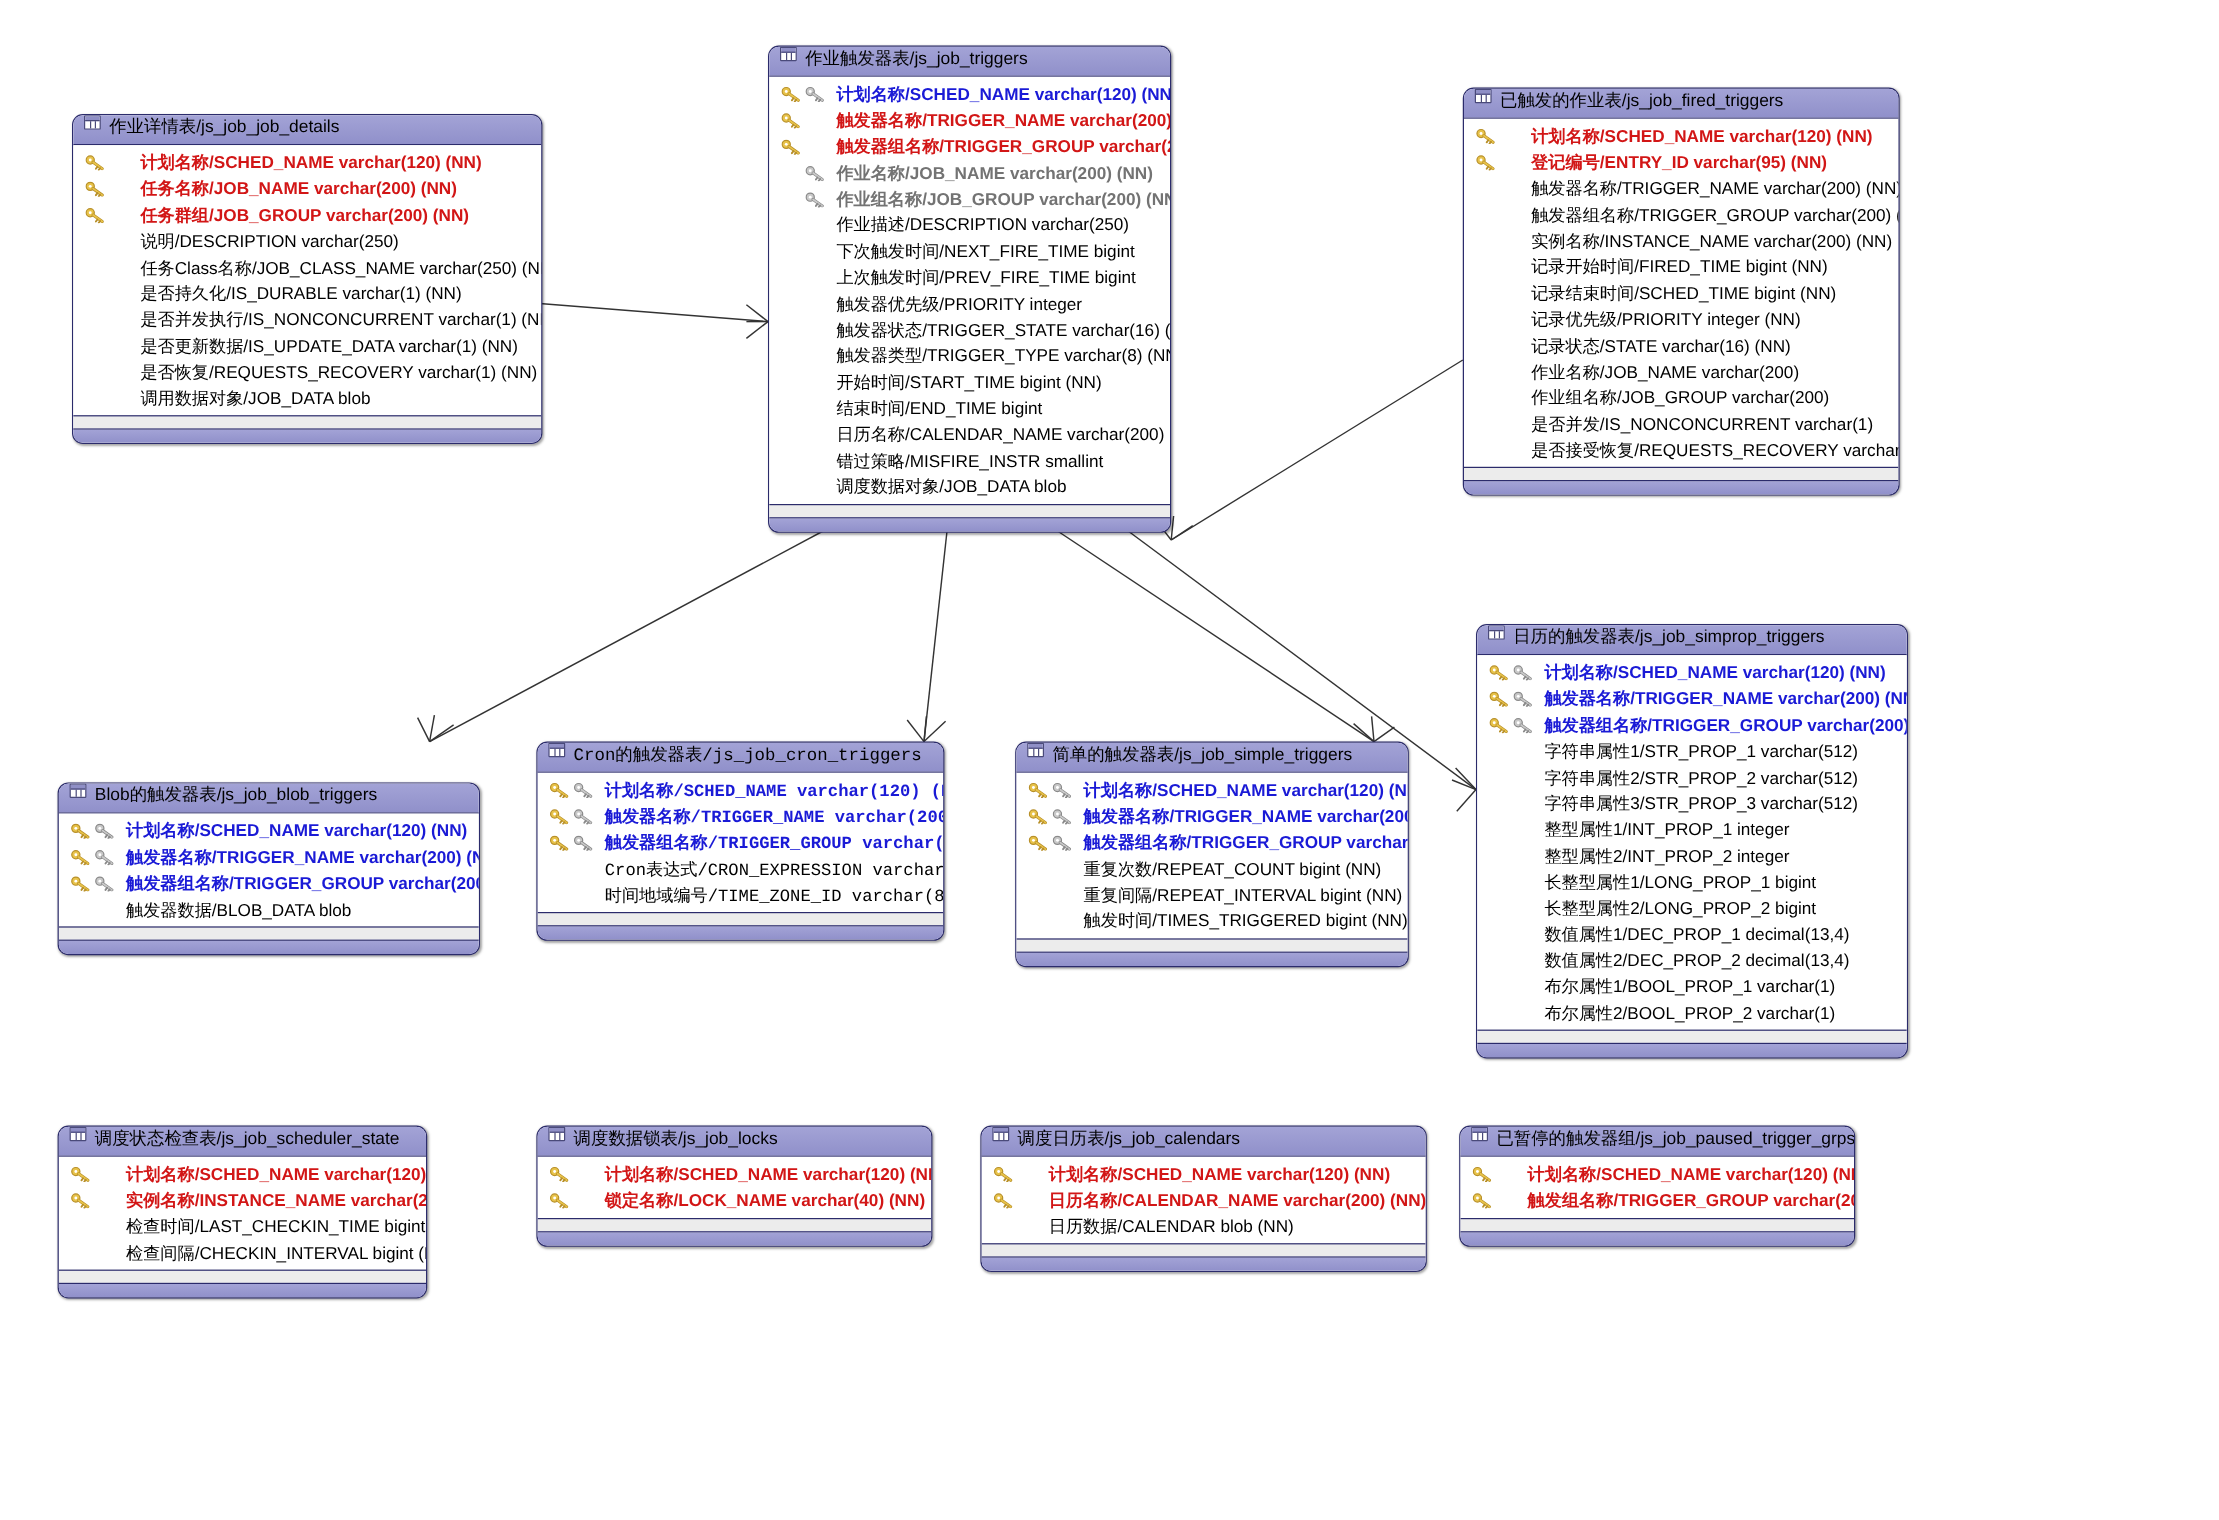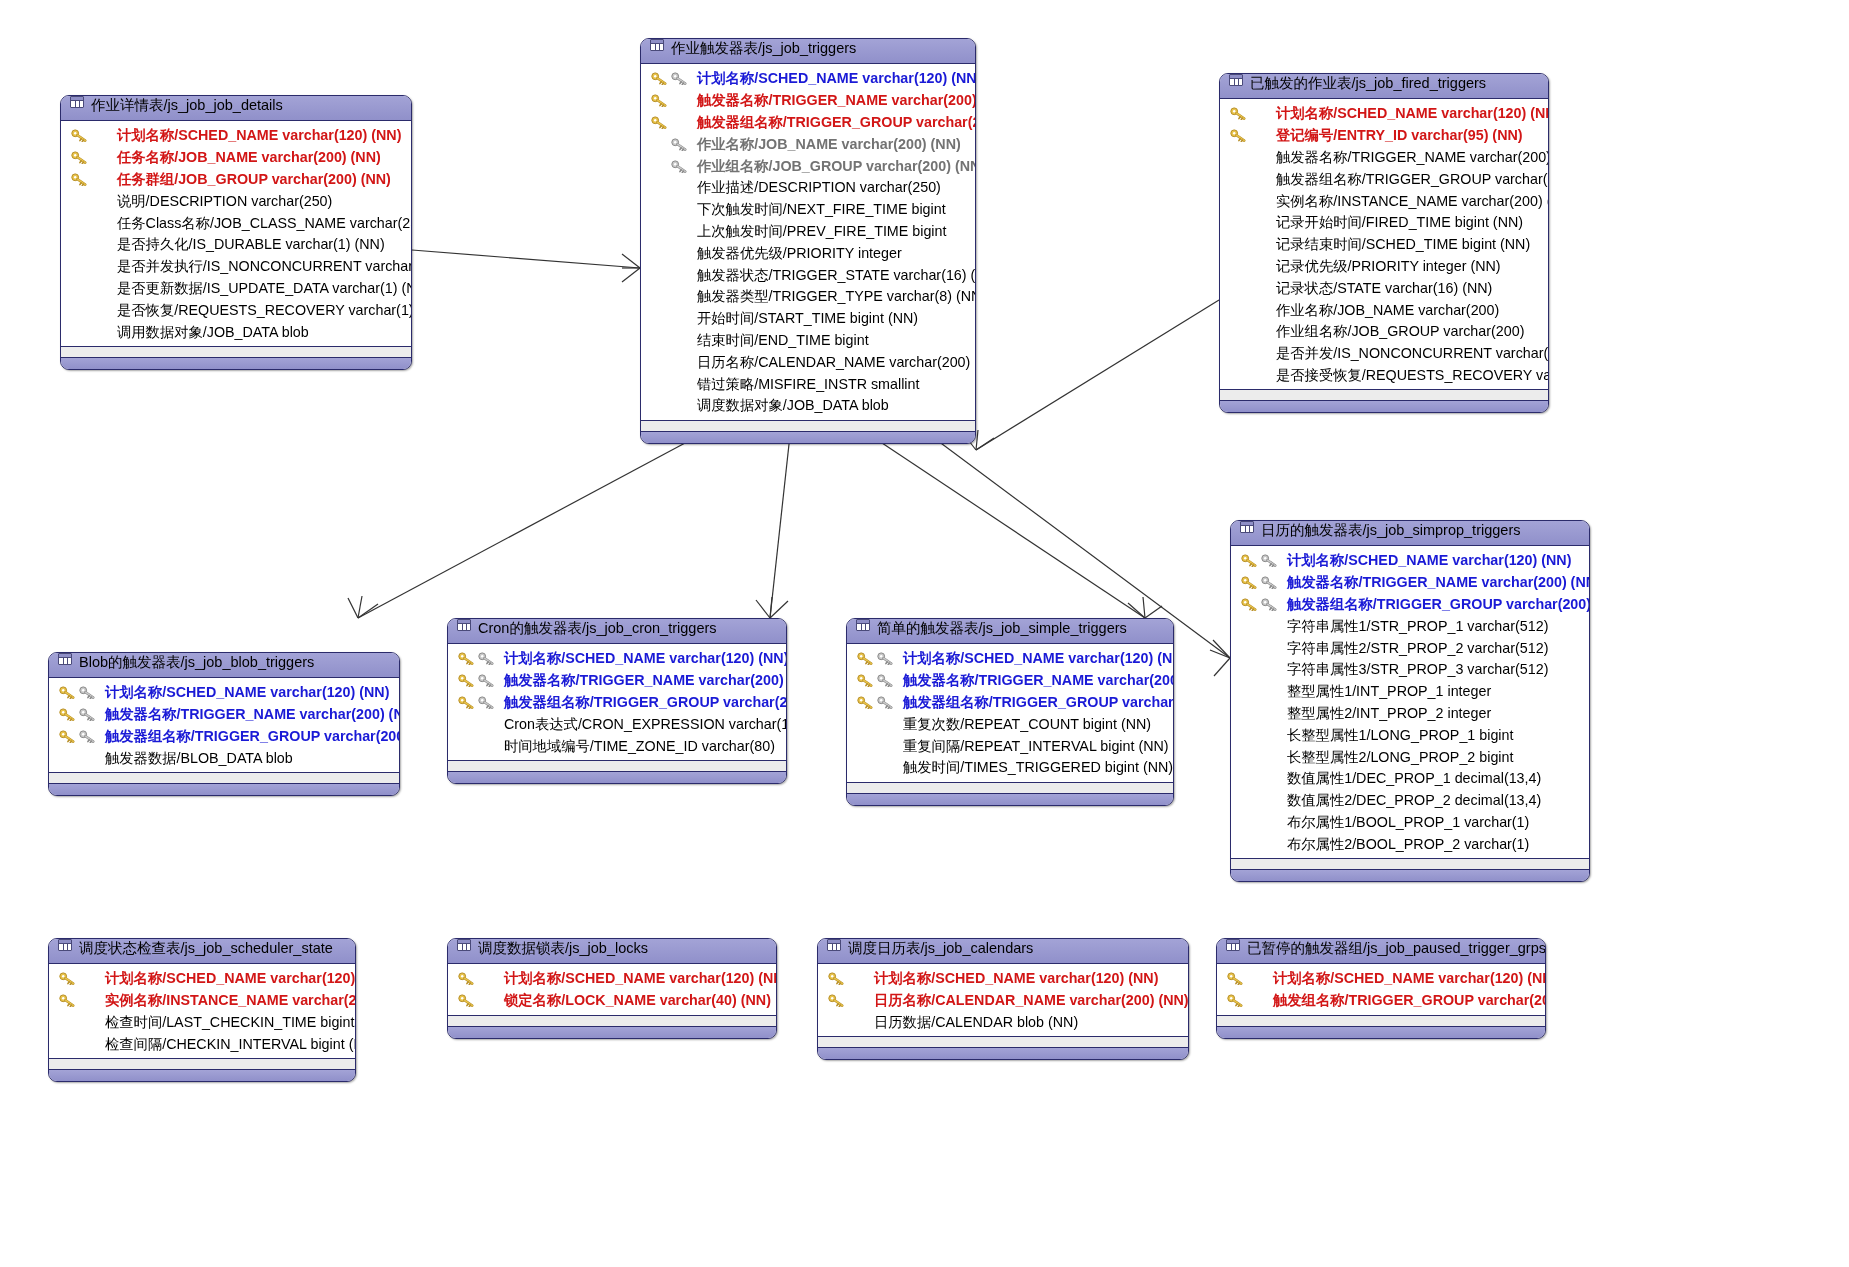--- a/index.html
+++ b/index.html
@@ -138,21 +138,21 @@
       <path d="M 1145 618 L 1143 597"></path>
       <path d="M 1145 618 L 1162 606"></path>
 
       <path d="M 930 435 L 1230 658"></path>
       <path d="M 1230 658 L 1210 650"></path>
       <path d="M 1230 658 L 1213 640"></path>
       <path d="M 1230 658 L 1214 676"></path>
     </g>
   </svg>
 
-<div class="entity" style="left: 60px; top: 95px; width: 352px;">
+<div class="entity" style="left: 60px; top: 95px; width: 392px;">
       <div class="ent-header">
         <span class="tbl-icon"></span>
         <span>作业详情表/js_job_job_details</span>
       </div>
       <div class="ent-body">
         <div class="attr">
           <span class="keys">
             <span class="key">
               <svg width="17" height="13" viewBox="0 0 17 13">
                 <circle cx="4.2" cy="4.3" r="3.4" fill="#e8c34a" stroke="#b8902a" stroke-width="1"></circle>
@@ -362,21 +362,21 @@
           <span class="attr-txt plain">错过策略/MISFIRE_INSTR smallint</span>
         </div>
         <div class="attr">
           <span class="keys"></span>
           <span class="attr-txt plain">调度数据对象/JOB_DATA blob</span>
         </div>
       </div>
       <div class="ent-foot"></div>
       <div class="ent-foot2"></div>
     </div>
-    <div class="entity" style="left: 1219px; top: 73px; width: 330px;">
+    <div class="entity" style="left: 1219px; top: 73px; width: 364px;">
       <div class="ent-header">
         <span class="tbl-icon"></span>
         <span>已触发的作业表/js_job_fired_triggers</span>
       </div>
       <div class="ent-body">
         <div class="attr">
           <span class="keys">
             <span class="key">
               <svg width="17" height="13" viewBox="0 0 17 13">
                 <circle cx="4.2" cy="4.3" r="3.4" fill="#e8c34a" stroke="#b8902a" stroke-width="1"></circle>
@@ -664,21 +664,21 @@
           <span class="attr-txt pkfk">触发器组名称/TRIGGER_GROUP varchar(200) (NN)</span>
         </div>
         <div class="attr">
           <span class="keys"></span>
           <span class="attr-txt plain">触发器数据/BLOB_DATA blob</span>
         </div>
       </div>
       <div class="ent-foot"></div>
       <div class="ent-foot2"></div>
     </div>
-    <div class="entity" style="left: 447px; top: 618px; width: 340px;">
+    <div class="entity" style="left: 447px; top: 618px; width: 340px; font-family: Liberation Mono, monospace;">
       <div class="ent-header">
         <span class="tbl-icon"></span>
         <span>Cron的触发器表/js_job_cron_triggers</span>
       </div>
       <div class="ent-body">
         <div class="attr">
           <span class="keys">
             <span class="key">
               <svg width="17" height="13" viewBox="0 0 17 13">
                 <circle cx="4.2" cy="4.3" r="3.4" fill="#e8c34a" stroke="#b8902a" stroke-width="1"></circle>

